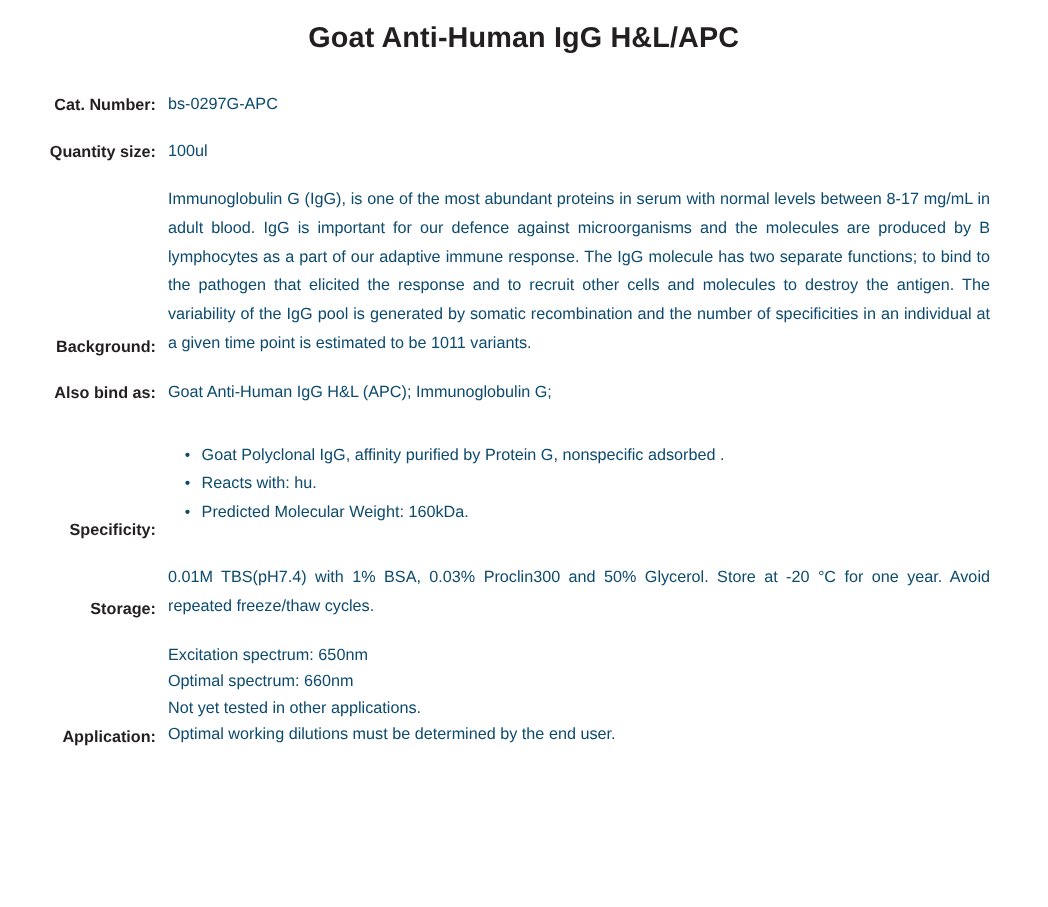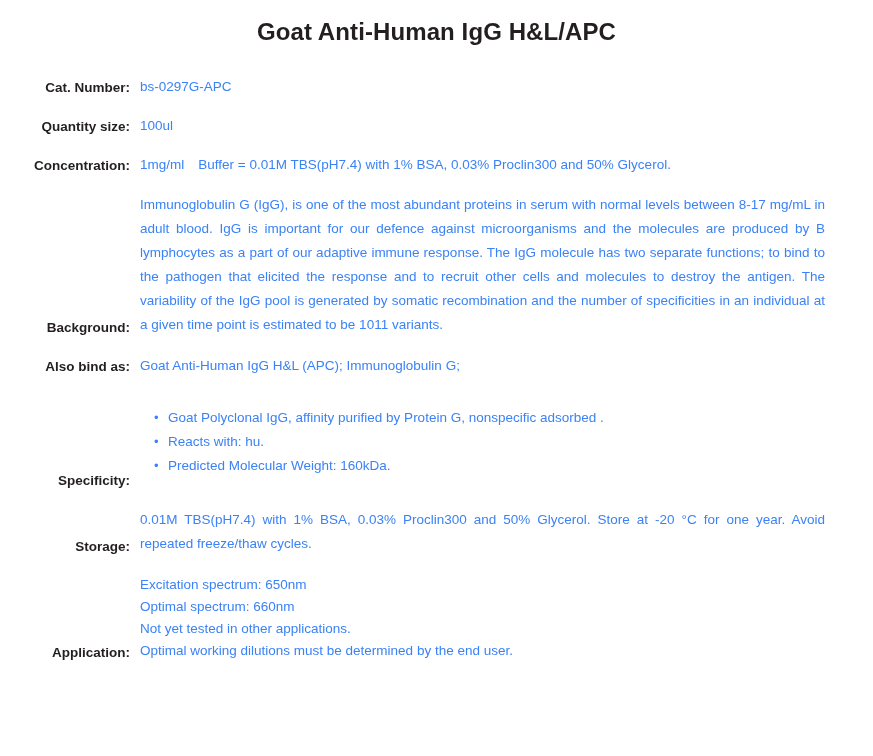--- a/index.html
+++ b/index.html
@@ -44,21 +44,21 @@
     font-size: 13.5px;
     font-weight: bold;
     color: #231f20;
     padding-right: 10px;
     box-sizing: border-box;
     line-height: 18px;
   }
   .value {
     font-size: 13.5px;
     line-height: 21px;
-    color: #3b82f6;
+    color: #0c4a6e;
     max-width: 705px;
     padding-right: 20px;
     box-sizing: border-box;
   }
   .value.justify {
     text-align: justify;
     text-justify: inter-word;
   }
   .value .spaced {
     padding-left: 14px;
@@ -100,26 +100,20 @@
     <div class="row row-cat-number">
       <div class="label">Cat. Number:</div>
       <div class="value">bs-0297G-APC</div>
     </div>
 
     <div class="row row-quantity-size">
       <div class="label">Quantity size:</div>
       <div class="value">100ul</div>
     </div>
 
-    <div class="row row-concentration">
-      <div class="label">Concentration:</div>
-      <div class="value">
-        <span>1mg/ml</span><span class="spaced">Buffer = 0.01M TBS(pH7.4) with 1% BSA, 0.03% Proclin300 and 50% Glycerol.</span>
-      </div>
-    </div>
 
     <div class="row row-background">
       <div class="label">Background:</div>
       <div class="value justify">Immunoglobulin G (IgG), is one of the most abundant proteins in serum with normal levels between 8-17 mg/mL in adult blood. IgG is important for our defence against microorganisms and the molecules are produced by B lymphocytes as a part of our adaptive immune response. The IgG molecule has two separate functions; to bind to the pathogen that elicited the response and to recruit other cells and molecules to destroy the antigen. The variability of the IgG pool is generated by somatic recombination and the number of specificities in an individual at a given time point is estimated to be 1011 variants.</div>
     </div>
 
     <div class="row row-also-known-as">
       <div class="label">Also bind as:</div>
       <div class="value">Goat Anti-Human IgG H&amp;L (APC); Immunoglobulin G;</div>
     </div>

